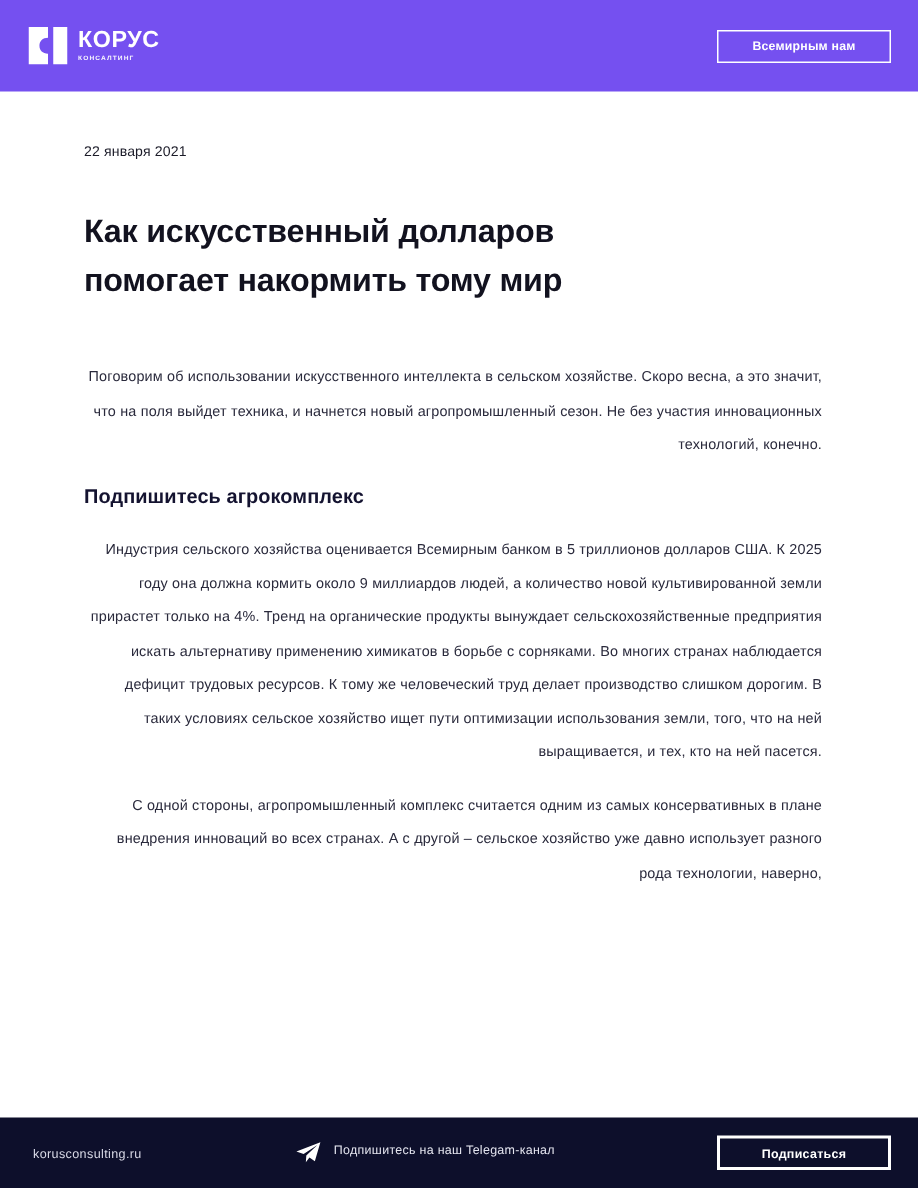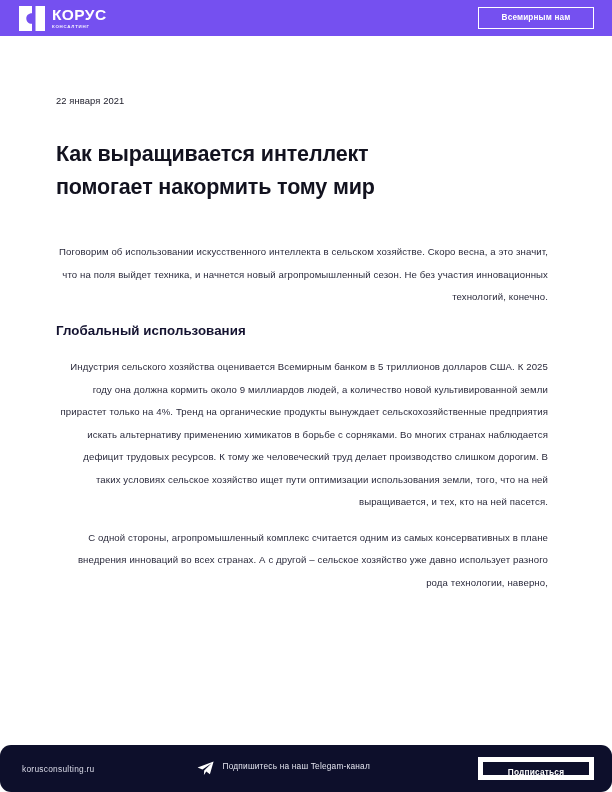--- a/index.html
+++ b/index.html
@@ -14,21 +14,21 @@
     overflow: hidden;
     position: relative;
     -webkit-font-smoothing: antialiased;
   }
 
   
   .site-header {
     position: absolute;
     top: 0; left: 0;
     width: 612px;
-    height: 36px;
+    height: 61px;
     background: #7550f0;
     display: flex;
     align-items: center;
     justify-content: space-between;
     box-sizing: border-box;
     padding: 0 18px 0 19px;
   }
   .brand {
     display: flex;
     align-items: center;
@@ -135,21 +135,20 @@
     position: absolute;
     left: 0;
     bottom: 0;
     width: 612px;
     height: 47px;
     background: #0d0f2b;
     box-sizing: border-box;
     padding: 0 18px 0 22px;
     display: flex;
     align-items: center;
-    border-radius: 11px;
   }
   .footer-site {
     color: #d8d9e6;
     font-size: 8.4px;
     letter-spacing: 0.25px;
     text-decoration: none;
     flex: 0 0 auto;
   }
   .footer-center {
     flex: 1 1 auto;
@@ -165,21 +164,21 @@
     flex: 0 0 auto;
     display: block;
   }
   .footer-note {
     color: #e3e4ee;
     font-size: 8.3px;
     letter-spacing: 0.2px;
     white-space: nowrap;
   }
   .footer-cta {
-    border: 5px solid #ffffff;
+    border: 2px solid #ffffff;
     background: transparent;
     color: #ffffff;
     font-family: "Liberation Sans", sans-serif;
     font-size: 8.3px;
     font-weight: bold;
     letter-spacing: 0.2px;
     width: 116px;
     height: 23px;
     line-height: 21px;
     text-align: center;
@@ -206,29 +205,29 @@
   </a>
 
   <button class="header-cta">Всемирным нам</button>
 </div>
 
 <div class="article">
 
   <div class="article-date">22 января 2021</div>
 
   <h1 class="article-title">
-    <span class="tl">Как выращивается интеллект</span>
+    <span class="tl">Как искусственный долларов</span>
     <span class="tl">помогает накормить тому мир</span>
   </h1>
 
   <div class="article-body">
 
     <p>Поговорим об использовании искусственного интеллекта в сельском хозяйстве. Скоро весна, а это значит, что на поля выйдет техника, и начнется новый агропромышленный сезон. Не без участия инновационных технологий, конечно.</p>
 
-    <h2 class="article-h2">Глобальный использования</h2>
+    <h2 class="article-h2">Подпишитесь агрокомплекс</h2>
 
     <p>Индустрия сельского хозяйства оценивается Всемирным банком в 5 триллионов долларов США. К 2025 году она должна кормить около 9 миллиардов людей, а количество новой культивированной земли прирастет только на 4%. Тренд на органические продукты вынуждает сельскохозяйственные предприятия искать альтернативу применению химикатов в борьбе с сорняками. Во многих странах наблюдается дефицит трудовых ресурсов. К тому же человеческий труд делает производство слишком дорогим. В таких условиях сельское хозяйство ищет пути оптимизации использования земли, того, что на ней выращивается, и тех, кто на ней пасется.</p>
 
     <p class="last-para">С одной стороны, агропромышленный комплекс считается одним из самых консервативных в плане внедрения инноваций во всех странах. А с другой – сельское хозяйство уже давно использует разного рода технологии, наверно,</p>
   </div>
 </div>
 
 <div class="site-footer">
 
   <a class="footer-site" href="#">korusconsulting.ru</a>

